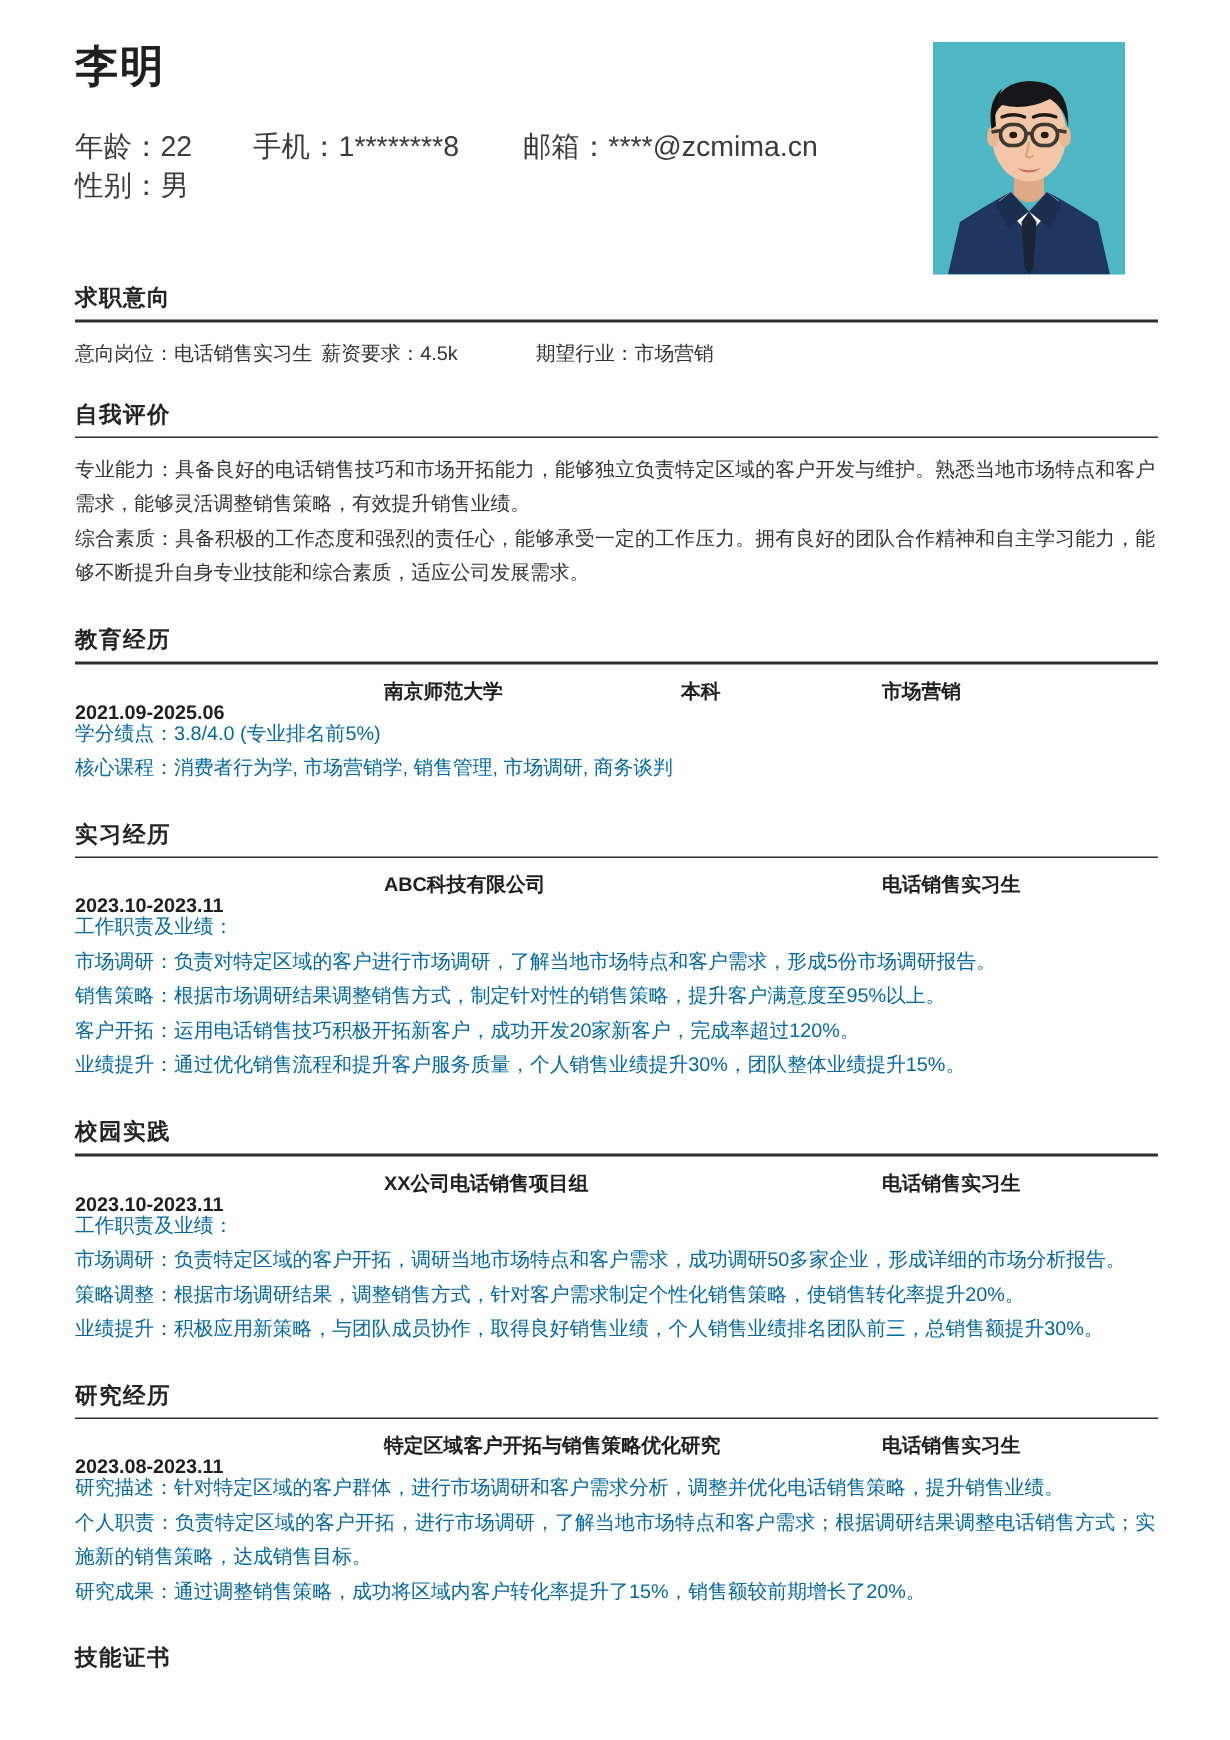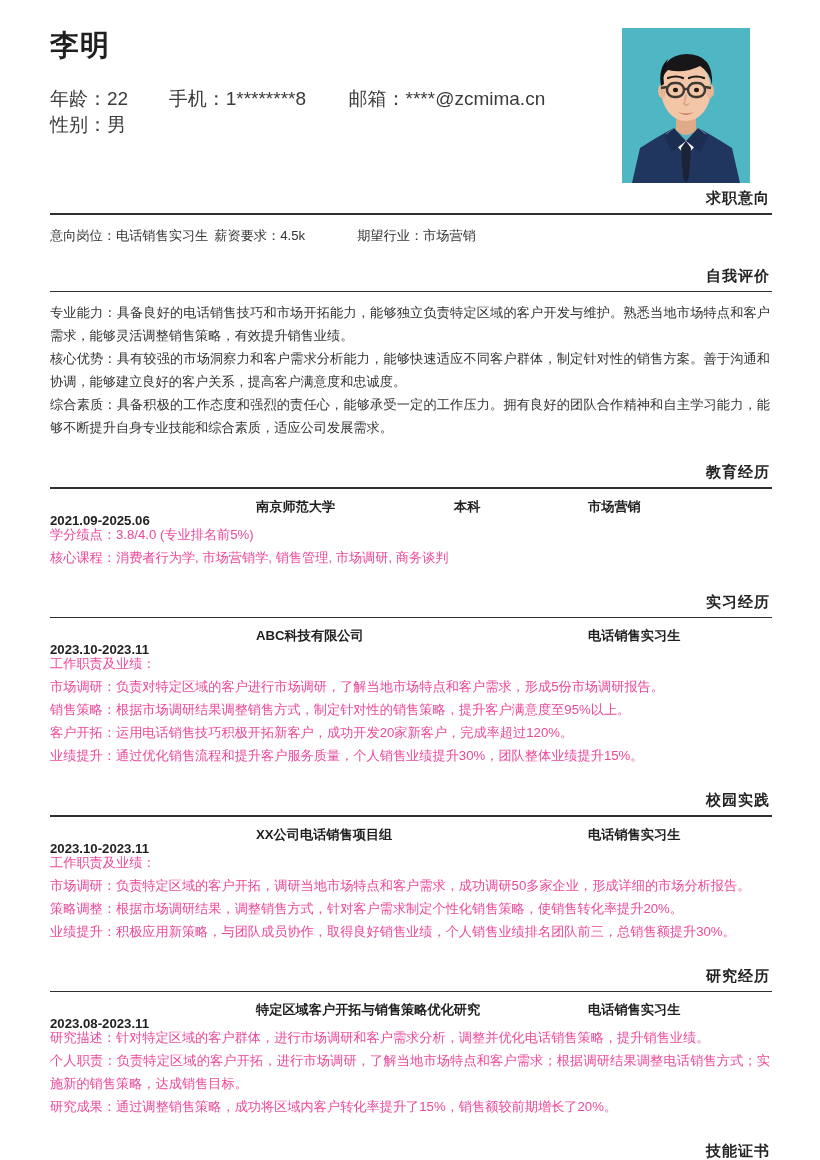--- a/index.html
+++ b/index.html
@@ -62,21 +62,20 @@
   .photo svg { display: block; width: 128px; height: 155px; }
 
   
   .section { margin-top: 4px; }
   .section-title {
     font-size: 15px;
     font-weight: bold;
     color: #242424;
     letter-spacing: 1px;
     padding-bottom: 5px;
-    text-align: right;
   }
   .section-rule {
     height: 1.5px;
     background: #2f2f2f;
     width: 722px;
     margin-bottom: 9px;
   }
 
   .body-line {
     font-size: 13.2px;
@@ -96,21 +95,21 @@
     margin-bottom: 2px;
   }
   .col-date { position: absolute; left: 0; top: 15px; }
   .col-org  { position: absolute; left: 206px; top: 0; }
   .col-c    { position: absolute; left: 404px; top: 0; }
   .col-d    { position: absolute; left: 538px; top: 0; }
 
   .entry-detail {
     font-size: 13.2px;
     line-height: 23px;
-    color: #ec4899;
+    color: #0369a1;
     max-width: 725px;
     text-align: justify;
   }
 
   .intent-line { font-size: 13.2px; color: #333; line-height: 23px; white-space: nowrap; }
   .intent-gap { display: inline-block; width: 52px; }
   .intent-gap-sm { display: inline-block; width: 6px; }
   .sp16 { height: 16px; }
   .sp20 { height: 20px; }
 </style>
@@ -186,21 +185,20 @@
       <span>意向岗位：</span><span>电话销售实习生</span><span class="intent-gap-sm"></span><span>薪资要求：</span><span>4.5k</span><span class="intent-gap"></span><span>期望行业：</span><span>市场营销</span>
     </div>
   </div>
 
   <div class="sp16"></div>
 
   <div class="section">
     <div class="section-title">自我评价</div>
     <div class="section-rule"></div>
     <div class="body-line">专业能力：具备良好的电话销售技巧和市场开拓能力，能够独立负责特定区域的客户开发与维护。熟悉当地市场特点和客户需求，能够灵活调整销售策略，有效提升销售业绩。</div>
-    <div class="body-line">核心优势：具有较强的市场洞察力和客户需求分析能力，能够快速适应不同客户群体，制定针对性的销售方案。善于沟通和协调，能够建立良好的客户关系，提高客户满意度和忠诚度。</div>
     <div class="body-line">综合素质：具备积极的工作态度和强烈的责任心，能够承受一定的工作压力。拥有良好的团队合作精神和自主学习能力，能够不断提升自身专业技能和综合素质，适应公司发展需求。</div>
   </div>
 
   <div class="sp20"></div>
 
   <div class="section">
     <div class="section-title">教育经历</div>
     <div class="section-rule"></div>
     <div class="entry-row">
       <span class="col-date">2021.09-2025.06</span>

